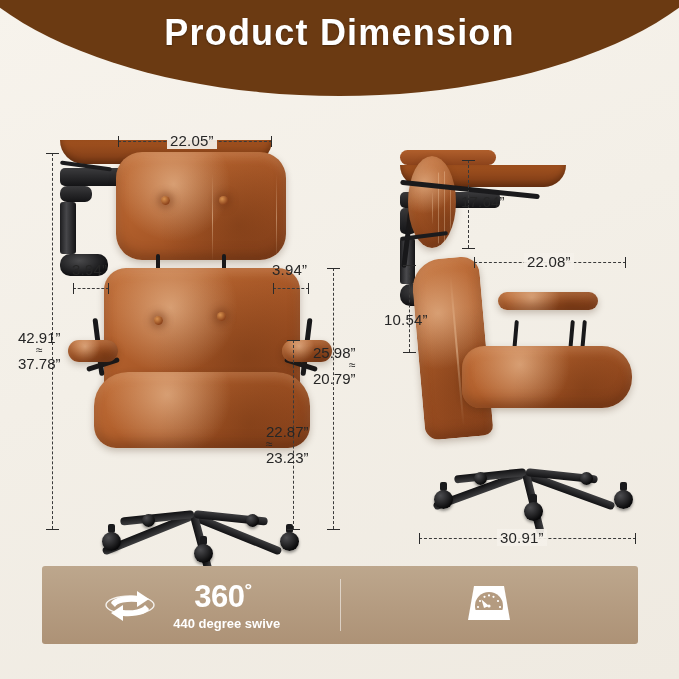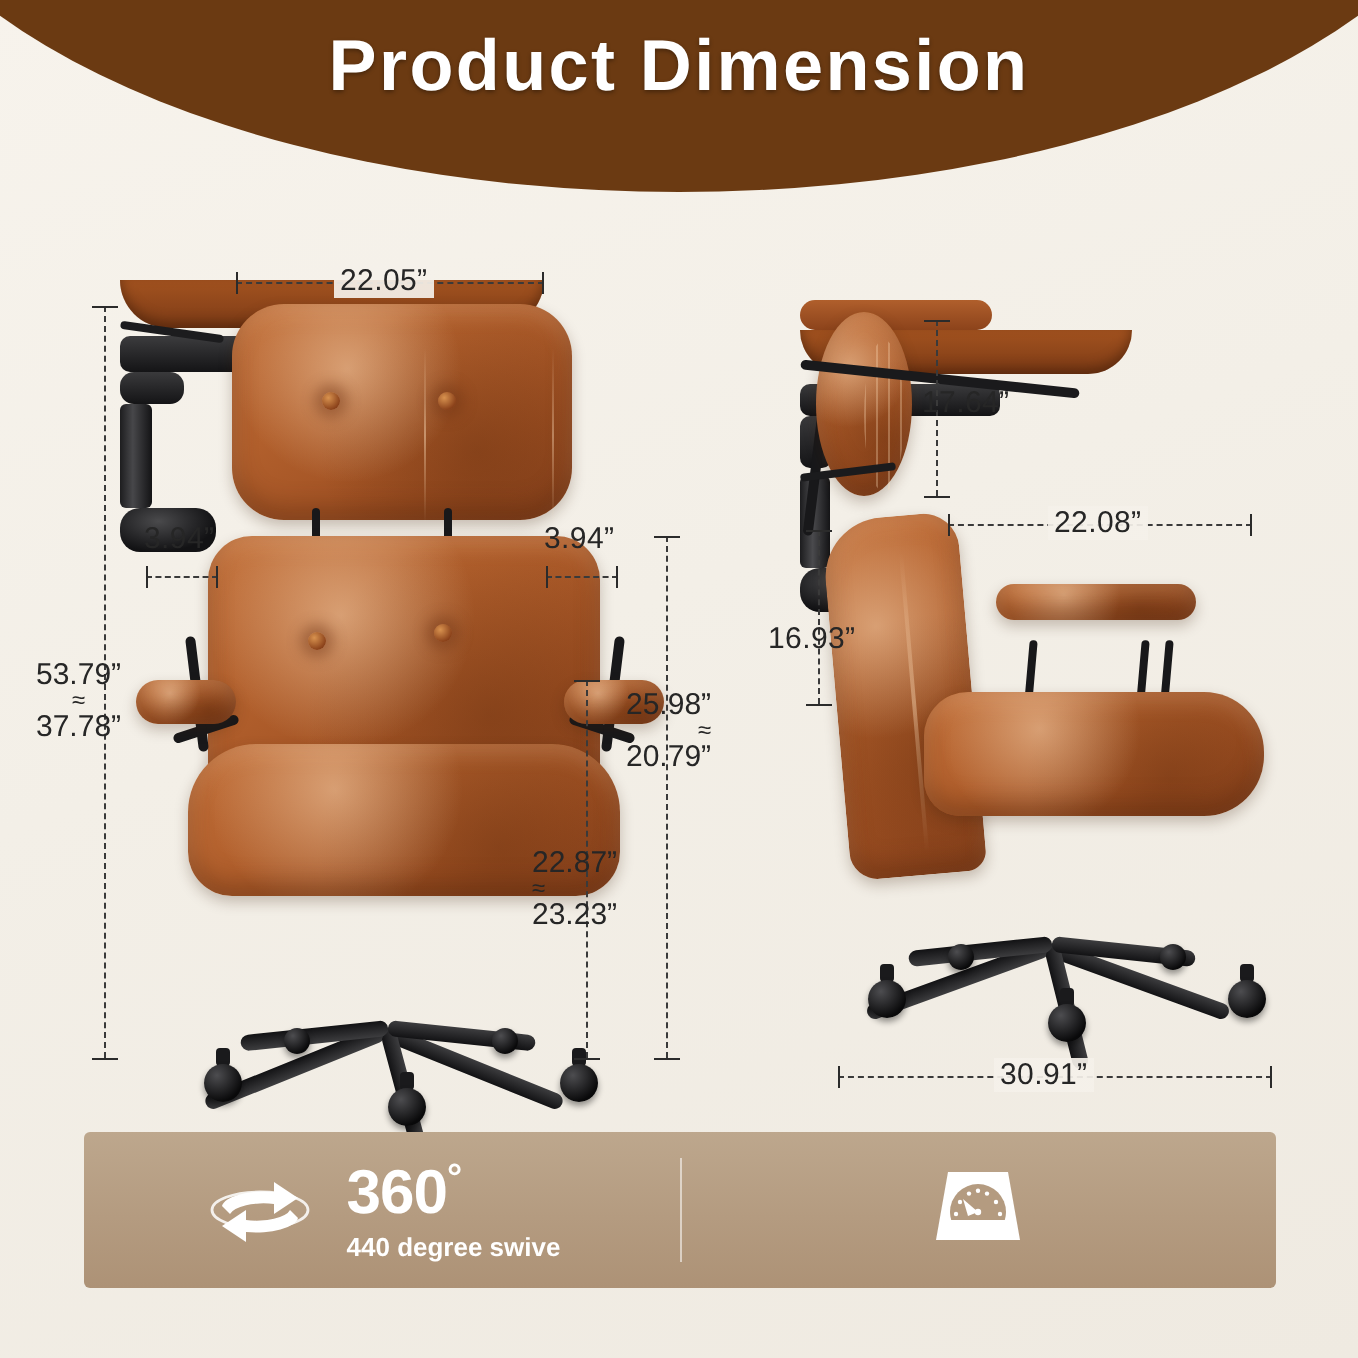--- a/index.html
+++ b/index.html
@@ -156,21 +156,21 @@
   
   .feature-bar{
     position:absolute;left:42px;top:566px;width:596px;height:78px;
     background:linear-gradient(180deg,#bda78d 0%,#b49b80 55%,#ad9276 100%);
     border-radius:3px;
     display:flex;align-items:center;
   }
   .feature{flex:1;display:flex;align-items:center;justify-content:center;gap:14px;height:100%;}
   .feature-divider{width:1px;height:52px;background:rgba(255,255,255,.55);}
   .feat-text{color:#ffffff;text-align:left;line-height:1;}
-  .feat-big{font-size:31px;font-weight:bold;letter-spacing:-.5px;display:block;}
+  .feat-big{font-size:31px;font-weight:bold;letter-spacing:-.5px;display:block;margin-left:21px;}
   .feat-big .sup{font-size:19px;vertical-align:super;}
   .feat-big .unit{font-size:17px;font-weight:bold;letter-spacing:0;}
   .feat-sub{font-size:13px;font-weight:bold;display:block;margin-top:5px;}
 
   .note{
     position:absolute;left:0;right:0;top:654px;text-align:center;
     font-size:12.5px;color:#3c3c3c;
   }
 </style>
 </head>
@@ -284,21 +284,21 @@
 
   <div class="dim-label" style="left:272px;top:261px;">3.94”</div>
   <div class="dim-h" style="left:273px;top:288px;width:36px;"></div>
   <div class="cap-v" style="left:273px;top:283px;"></div>
   <div class="cap-v" style="left:308px;top:283px;"></div>
 
   <div class="dim-v" style="left:52px;top:153px;height:376px;"></div>
   <div class="cap-h" style="left:46px;top:153px;"></div>
   <div class="cap-h" style="left:46px;top:529px;"></div>
   <div class="dim-stack" style="left:18px;top:330px;">
-    <span>53.79”</span>
+    <span>42.91”</span>
     <span class="tilde">≈</span>
     <span>37.78”</span>
   </div>
 
   <div class="dim-v" style="left:333px;top:268px;height:261px;"></div>
   <div class="cap-h" style="left:327px;top:268px;"></div>
   <div class="cap-h" style="left:327px;top:529px;"></div>
   <div class="dim-stack" style="left:313px;top:345px;text-align:right;">
     <span>25.98”</span>
     <span class="tilde">≈</span>
@@ -320,21 +320,21 @@
   <div class="dim-label" style="left:461px;top:193px;">17.64”</div>
 
   <div class="dim-h" style="left:474px;top:262px;width:152px;"></div>
   <div class="cap-v" style="left:474px;top:257px;"></div>
   <div class="cap-v" style="left:625px;top:257px;"></div>
   <div class="dim-label boxed" style="left:524px;top:253px;">22.08”</div>
 
   <div class="dim-v" style="left:409px;top:265px;height:87px;"></div>
   <div class="cap-h" style="left:403px;top:265px;"></div>
   <div class="cap-h" style="left:403px;top:352px;"></div>
-  <div class="dim-label" style="left:384px;top:311px;">16.93”</div>
+  <div class="dim-label" style="left:384px;top:311px;">10.54”</div>
 
   <div class="dim-h" style="left:419px;top:538px;width:217px;"></div>
   <div class="cap-v" style="left:419px;top:533px;"></div>
   <div class="cap-v" style="left:635px;top:533px;"></div>
   <div class="dim-label boxed" style="left:497px;top:529px;">30.91”</div>
 
   <div class="feature-bar">
 
     <div class="feature">
       <span>

